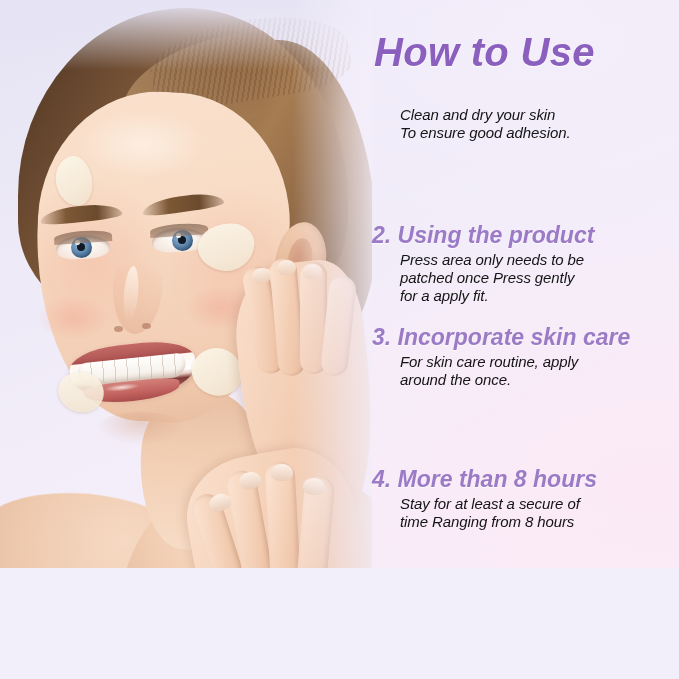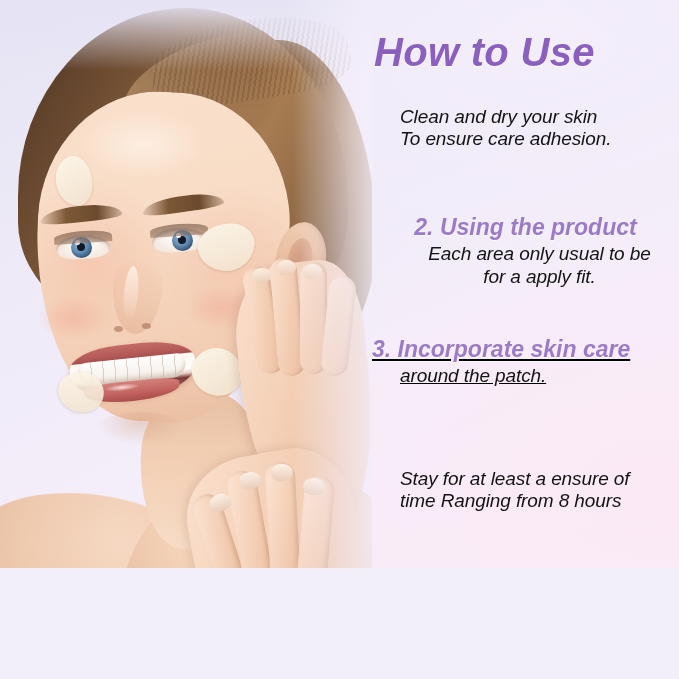--- a/index.html
+++ b/index.html
@@ -313,33 +313,33 @@
   }
   #title{
     position:absolute; left:8px; top:30px;
     font-size:40px; font-weight:bold; font-style:italic;
     color:#8a5fbe; letter-spacing:.3px;
     text-shadow:0 1px 1px rgba(255,255,255,.85);
     white-space:nowrap;
   }
   .step{ position:absolute; left:0; width:313px; }
   .step-1{ top:104px; }
-  .step-2{ top:214px;text-align:center; }
-  .step-3{ top:336px;text-decoration:underline; }
+  .step-2{ top:222px; }
+  .step-3{ top:324px; }
   .step-4{ top:466px; }
 
   .step-head{
     font-size:23px; font-weight:bold; font-style:italic;
     color:#9b7ac6; white-space:nowrap;
     padding-left:6px; line-height:1.18;
     text-shadow:0 1px 0 rgba(255,255,255,.7);
   }
   .step-body{
     margin-top:2px; padding-left:34px;
-    font-size:19px; font-style:italic; color:#141414;
+    font-size:15px; font-style:italic; color:#141414;
     line-height:1.18; letter-spacing:-.1px;
   }
   .step-body div{ white-space:nowrap; }
 </style>
 </head>
 <body>
 
 <div id="poster">
 
   <div id="photo">
@@ -419,40 +419,43 @@
     <div class="ph photo-fade"></div>
   </div>
 
   <div id="panel">
 
     <div id="title">How to Use</div>
 
     <div class="step step-1">
       <div class="step-body">
         <div>Clean and dry your skin</div>
-        <div>To ensure care adhesion.</div>
+        <div>To ensure good adhesion.</div>
       </div>
     </div>
 
     <div class="step step-2">
       <div class="step-head">2. Using the product</div>
       <div class="step-body">
-        <div>Each area only usual to be</div>
+        <div>Press area only needs to be</div>
+        <div>patched once Press gently</div>
         <div>for a apply fit.</div>
       </div>
     </div>
 
     <div class="step step-3">
       <div class="step-head">3. Incorporate skin care</div>
       <div class="step-body">
-        <div>around the patch.</div>
+        <div>For skin care routine, apply</div>
+        <div>around the once.</div>
       </div>
     </div>
 
     <div class="step step-4">
+      <div class="step-head">4. More than 8 hours</div>
       <div class="step-body">
-        <div>Stay for at least a ensure of</div>
+        <div>Stay for at least a secure of</div>
         <div>time Ranging from 8 hours</div>
       </div>
     </div>
 
   </div>
 </div>
 
 </body></html>

